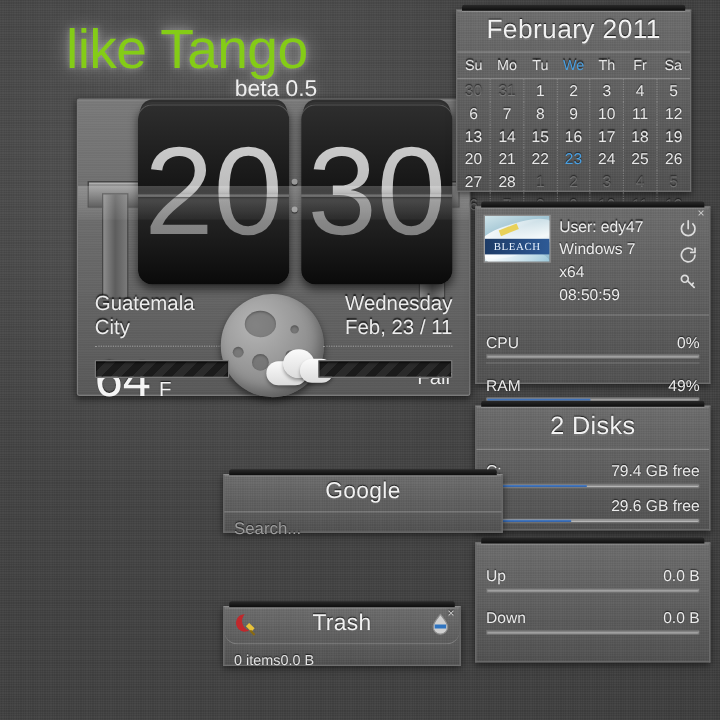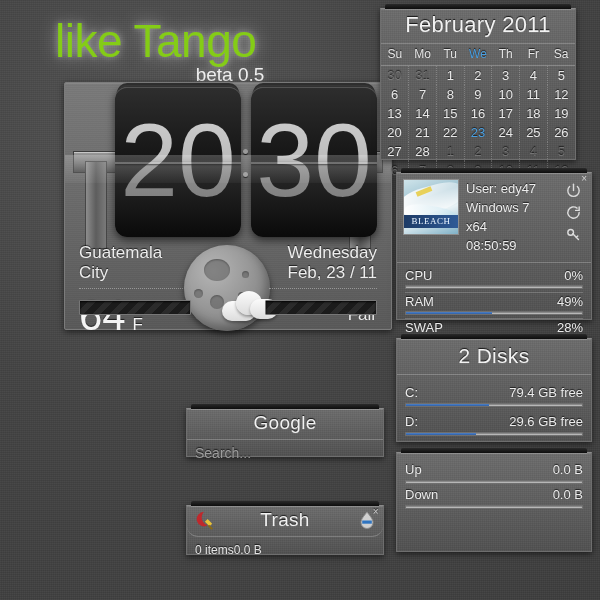--- a/index.html
+++ b/index.html
@@ -193,21 +193,21 @@
   }
   .cal-grid td:last-child{ border-right:none; }
   .cal-grid td.dim{ color:rgba(200,200,200,.33); }
   .cal-grid td.today{ color:#4a9fe0; }
 
   
   #sysinfo-widget{ left:396px; top:172px; width:196px; height:148px; }
   .sys-top{ display:flex; gap:7px; padding:6px 6px 7px; align-items:flex-start;
     border-bottom:1px solid rgba(255,255,255,.22); }
   .avatar{
-    width:56px; height:56px; flex:0 0 56px; border:1px solid #8d8d8d; position:relative; overflow:hidden;
+    width:56px; height:40px; flex:0 0 56px; border:1px solid #8d8d8d; position:relative; overflow:hidden;
     background:linear-gradient(160deg,#cfe4ea 0%,#9fc3d2 35%,#e8f2f5 60%,#7fb0c6 100%);
     padding-left:32px;
   }
   .avatar .sw1{ position:absolute; width:120%; height:26px; left:-10%; top:6px;
     background:linear-gradient(90deg,rgba(255,255,255,.95),rgba(255,255,255,.4));
     transform:rotate(-16deg); border-radius:40%; }
   .avatar .sw2{ position:absolute; width:100%; height:20px; left:0; top:26px;
     background:linear-gradient(90deg,rgba(255,255,255,.85),rgba(180,220,235,.5));
     transform:rotate(10deg); border-radius:40%; }
   .avatar .yel{ position:absolute; width:16px; height:5px; left:12px; top:9px;
@@ -217,21 +217,21 @@
   .avatar .logo{ position:absolute; left:0; right:0; bottom:6px; height:13px;
     font-size:9px; letter-spacing:.5px; color:#eaf4ff; text-align:center; line-height:13px;
     font-family:"Liberation Serif", serif; }
   .sys-text{ flex:1; font-size:13px; line-height:1.45; color:#ededed;
     text-shadow:0 -1px 1px rgba(0,0,0,.7); padding-top:1px; }
   .sys-icons{ width:24px; display:flex; flex-direction:column; gap:5px; align-items:center;
     padding-top:3px; position:relative; }
   .sys-icons svg{ display:block; }
   .micro-x{ position:absolute; right:-2px; top:-5px; font-size:10px; color:#cfcfcf; line-height:1; }
   .meters{ padding:4px 8px 6px; }
-  .meter{ margin-top:0; }
+  .meter{ margin-top:10px; }
   .meter .row{ display:flex; justify-content:space-between; font-size:13px; color:#ececec;
     text-shadow:0 -1px 1px rgba(0,0,0,.7); padding:1px 0 2px; }
   .track{ height:4px; background:#bdbdbd; border:1px solid #6f6f6f; border-radius:1px;
     box-shadow:inset 0 1px 1px rgba(0,0,0,.3); overflow:hidden; }
   .fill{ height:100%; background:linear-gradient(180deg,#4f82c8,#2f5fa5); }
   .sep{ border-top:1px solid rgba(255,255,255,.18); margin:3px 0 0; }
 
   
   #disks-widget{ left:396px; top:338px; width:196px; height:104px; }
   .disk{ padding:2px 0 3px; }
@@ -239,21 +239,21 @@
     text-shadow:0 -1px 1px rgba(0,0,0,.7); padding:2px 0 3px; }
 
   
   #network-widget{ left:396px; top:452px; width:196px; height:100px; }
   #network-widget .w-title{ font-size:21px; }
   .net .row{ display:flex; justify-content:space-between; font-size:13px; color:#ececec;
     text-shadow:0 -1px 1px rgba(0,0,0,.7); padding:3px 0 3px; }
   .net .track{ height:4px; }
 
   
-  #google-widget{ left:186px; top:408px; width:198px; height:49px; }
+  #google-widget{ left:186px; top:395px; width:233px; height:49px; }
   #google-widget .w-title{ font-size:19px; padding:3px 0 5px; }
   .search-field{
     width:100%; border:none; outline:none; background:transparent;
     font-family:"Liberation Sans", sans-serif;
     font-size:14px; color:#e8e8e8; padding:5px 8px 6px;
     text-shadow:0 -1px 1px rgba(0,0,0,.7);
   }
   .search-field::placeholder{ color:#9d9d9d; }
 
   

